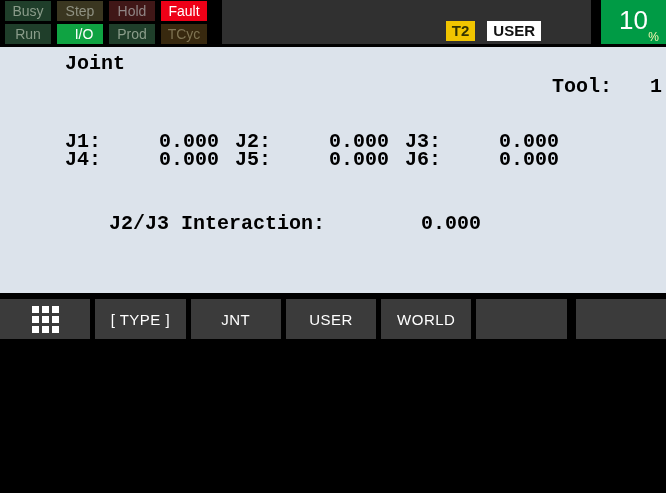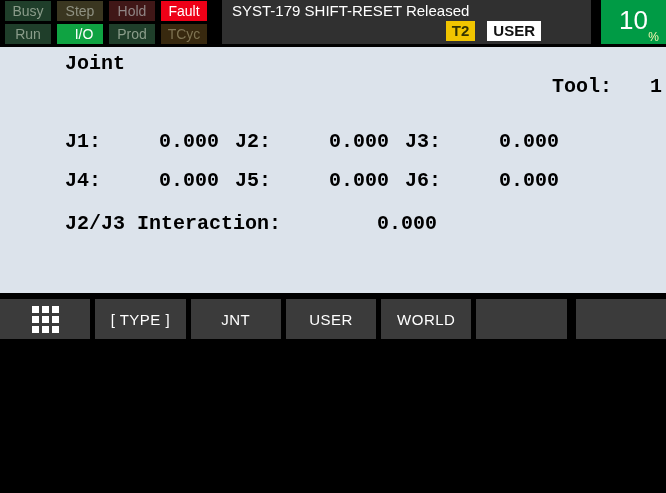--- a/index.html
+++ b/index.html
@@ -41,25 +41,25 @@
     flex:1; background:#dce3eb; position:relative;
     font-family:"Liberation Mono","DejaVu Sans Mono",monospace;
     font-weight:bold; font-size:20px; color:#000;
   }
   .line { position:absolute; left:65px; white-space:pre; }
   .line-head { top:5px; }
   .tool-block { position:absolute; left:480px; top:5px; white-space:pre; }
   .tool-value { display:inline-block; margin-left:38px; }
   .jrow { display:flex; }
   .jrow-1 { top:83px; }
-  .jrow-2 { top:122px; }
+  .jrow-2 { top:101px; }
   .jname { width:42px; }
   .jval { width:112px; text-align:right; margin-right:16px; }
   .jval-last { margin-right:0; }
-  .irow { top:165px; display:flex; }
+  .irow { top:165px; display:flex;margin-left:44px; }
   .ival { display:inline-block; margin-left:96px; }
 
   
   .softkeys { height:52px; background:#000; display:flex; gap:5px; padding-top:6px; box-sizing:border-box; }
   .softkey {
     flex:1; height:40px; background:#3b3b3b; border:0;
     display:flex; align-items:center; justify-content:center;
     color:#fff; font-size:15px; letter-spacing:0.5px; cursor:pointer;
     font-family:"Liberation Sans", sans-serif; padding:14px;
   }
@@ -78,21 +78,20 @@
       <div class="led" style="background: rgb(58, 54, 32); color: rgb(143, 145, 130);">Step</div>
       <div class="led" style="background: rgb(64, 23, 23); color: rgb(143, 133, 133);">Hold</div>
       <div class="led" style="background: rgb(238, 0, 23); color: rgb(255, 255, 255);">Fault</div>
       <div class="led" style="background: rgb(31, 62, 42); color: rgb(138, 156, 138);">Run</div>
       <div class="led" style="background: rgb(15, 163, 66); color: rgb(255, 255, 255); padding-left: 8px;">I/O</div>
       <div class="led" style="background: rgb(31, 62, 42); color: rgb(138, 156, 138);">Prod</div>
       <div class="led" style="background: rgb(56, 41, 15); color: rgb(126, 115, 82);">TCyc</div>
     </div>
 
     <div class="msg-area">
-      <div class="msg">SYST-179 SHIFT-RESET Released</div>
       <div class="badges">
         <div class="badge" style="background: rgb(240, 196, 0); color: rgb(51, 51, 0);">T2</div>
         <div class="badge" style="background: rgb(255, 255, 255); color: rgb(17, 17, 17);">USER</div>
       </div>
     </div>
 
     <div class="speed-box" style="background: rgb(0, 155, 69);">
       <div class="speed-value" style="color: rgb(255, 255, 255);">10</div>
       <div class="speed-unit" style="color: rgb(244, 246, 176);">%</div>
     </div>

